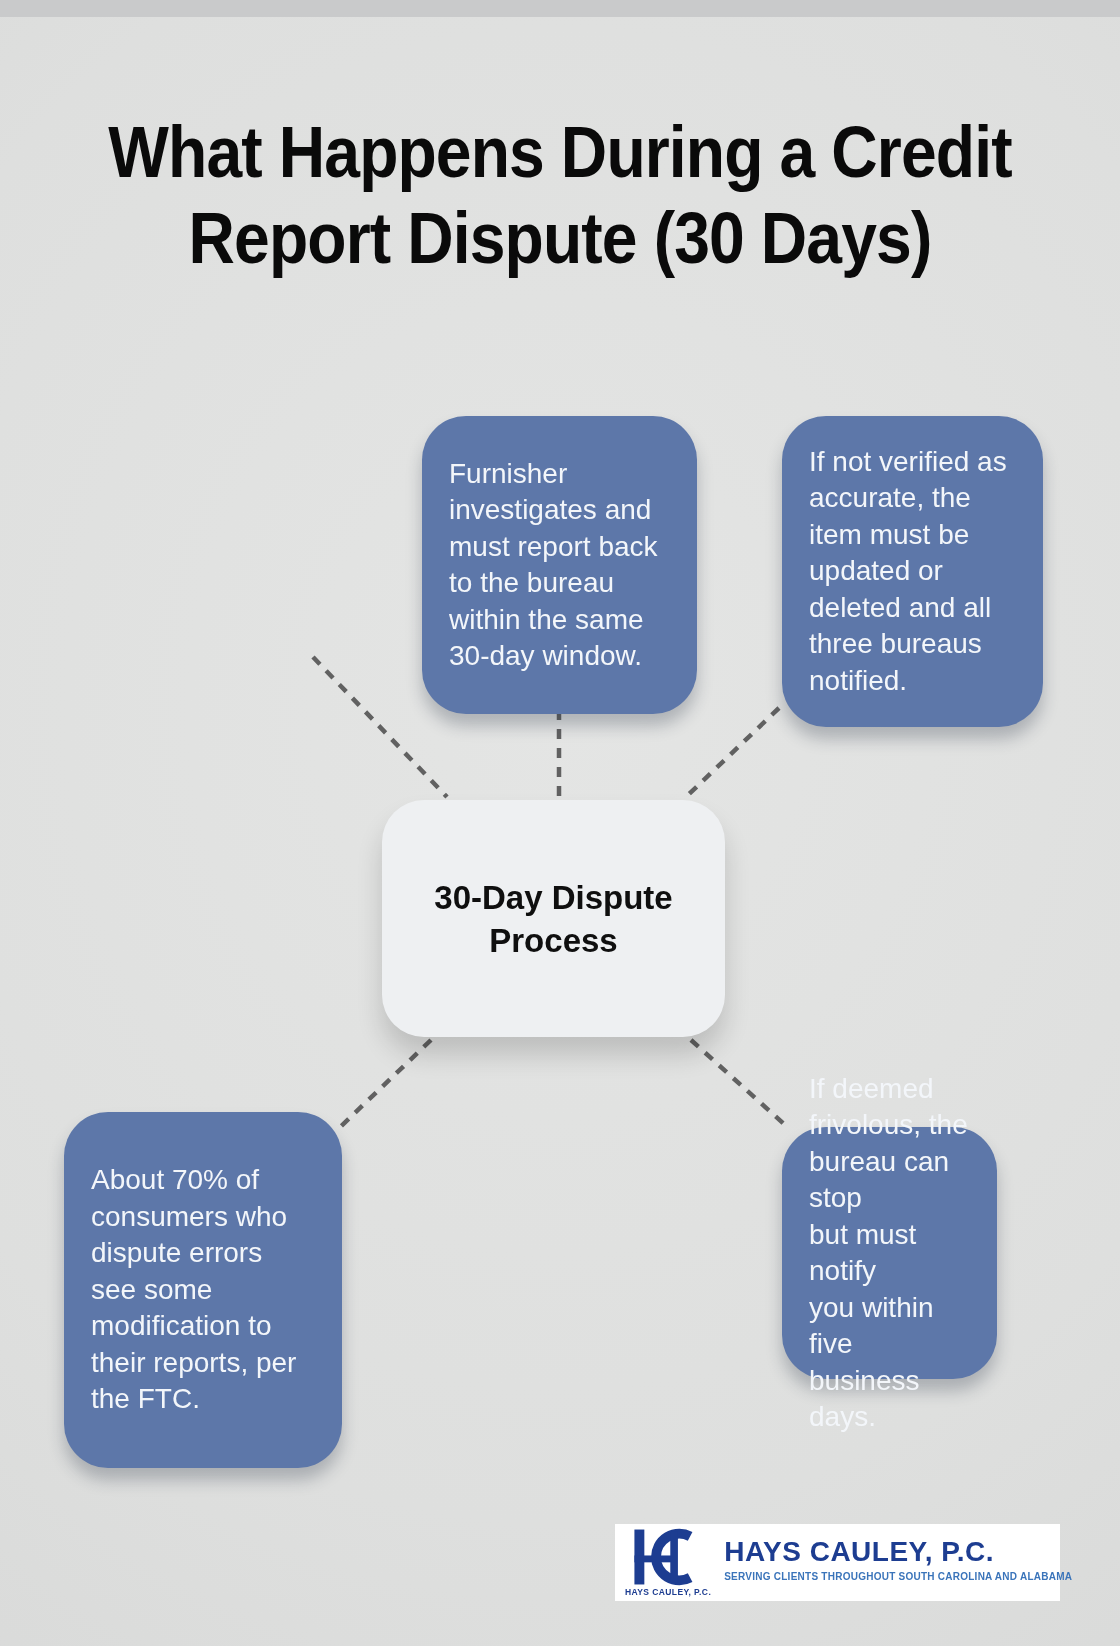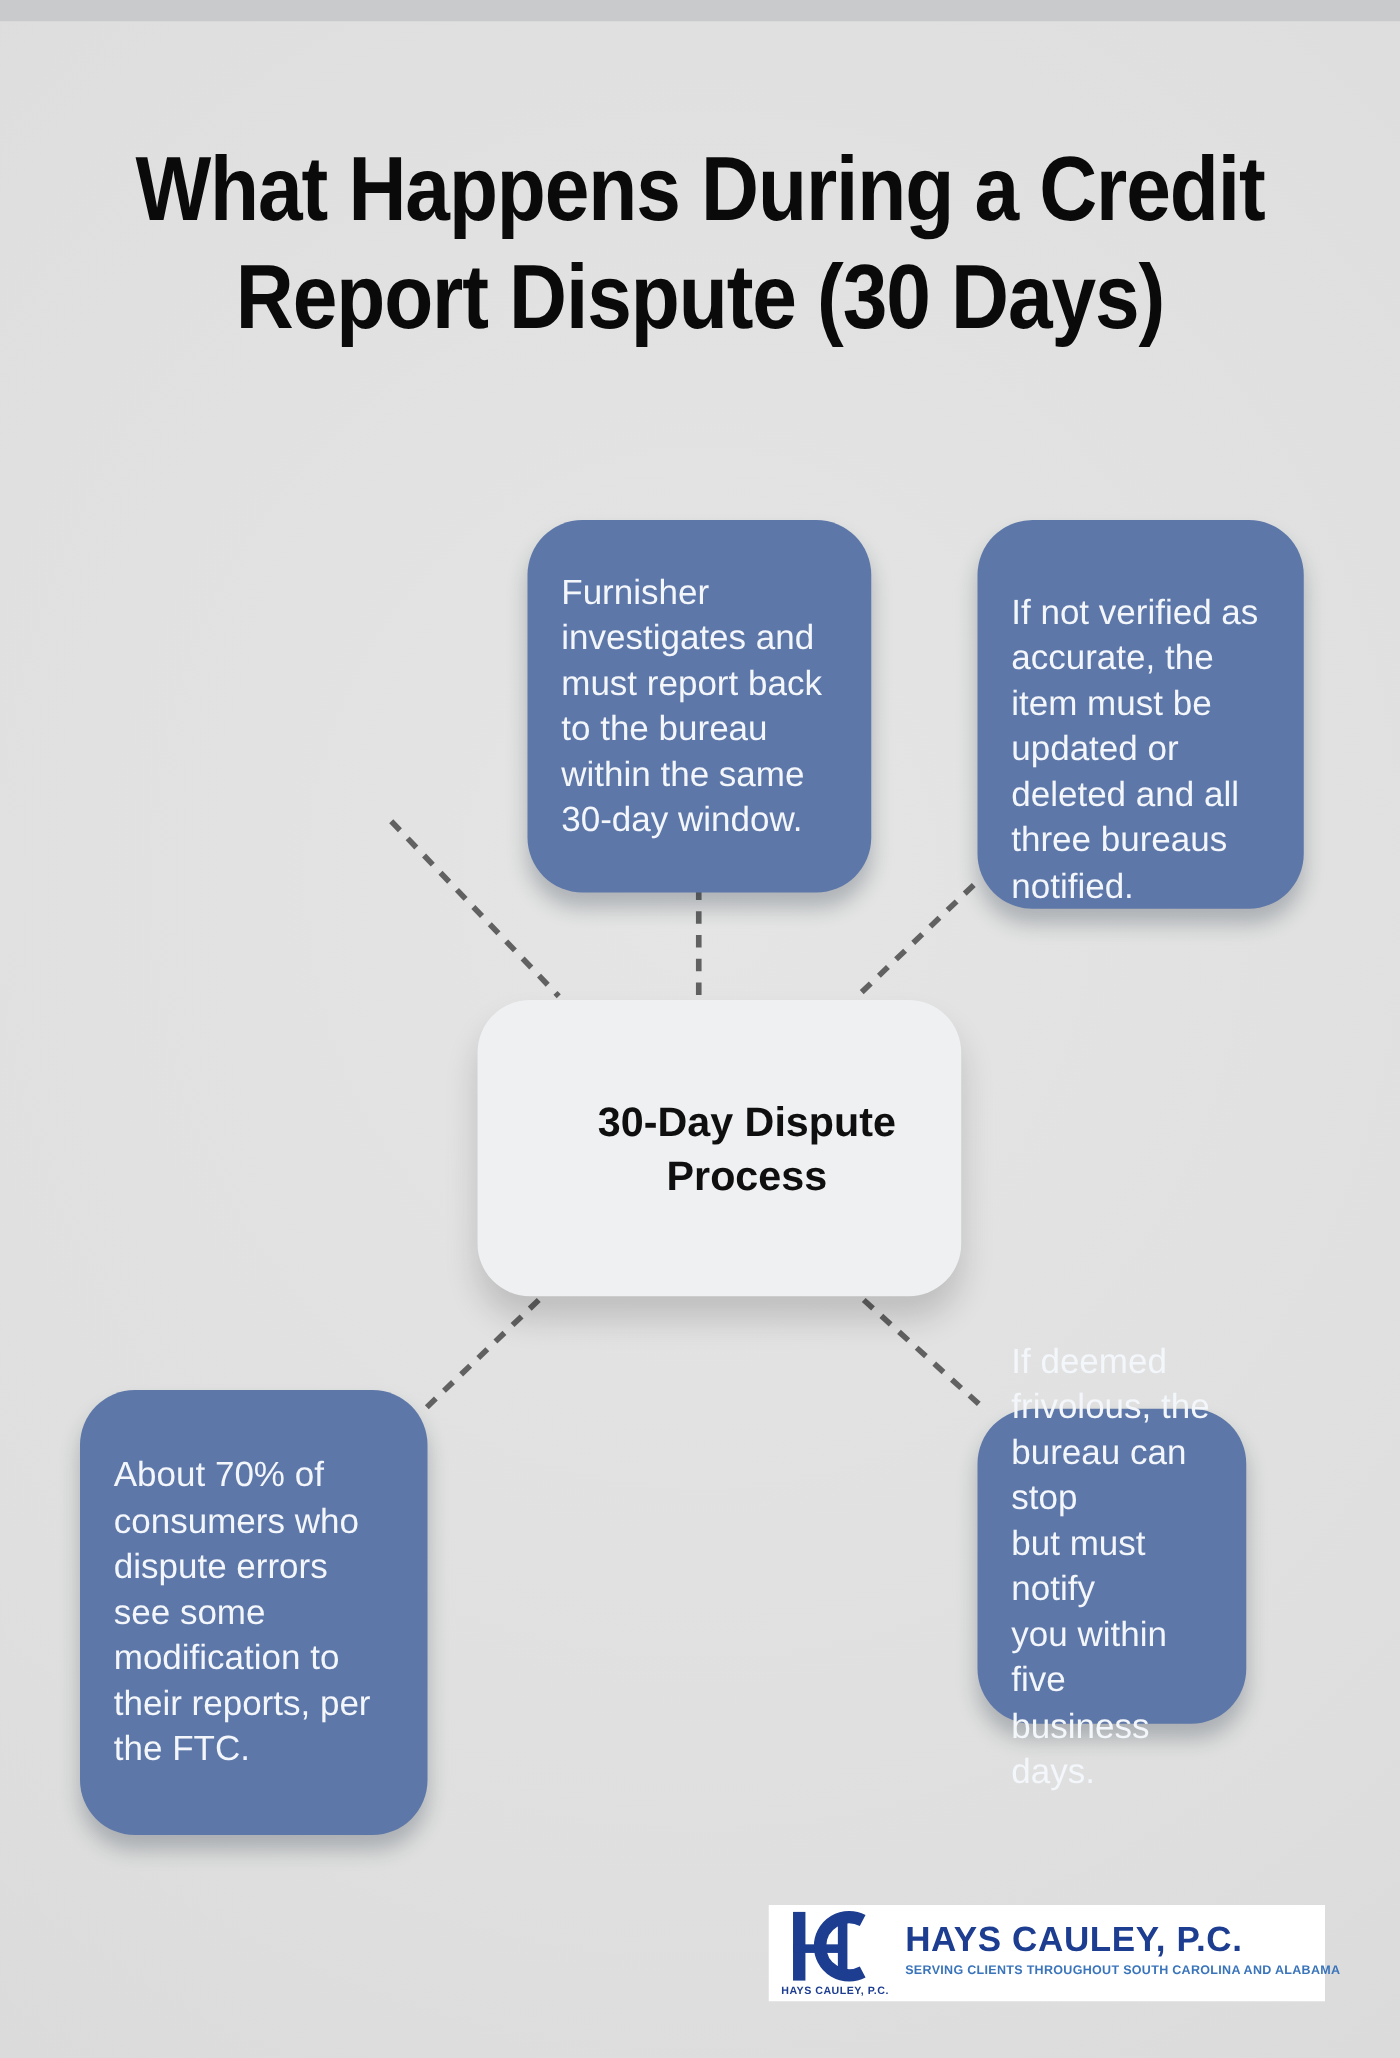--- a/index.html
+++ b/index.html
@@ -24,29 +24,29 @@
     border-radius:44px;
     color:#f3f6fa;
     font-size:28px;line-height:36.5px;
     display:flex;flex-direction:column;justify-content:center;
     padding:0 22px 0 27px;
     box-sizing:border-box;
     box-shadow:0 12px 16px rgba(40,50,70,0.28);
   }
   .node-top-left   {left:61px;  top:399px;  width:279px; height:238px;}
   .node-top-middle {left:422px; top:399px;  width:275px; height:298px;}
-  .node-top-right  {left:782px; top:399px;  width:261px; height:311px;justify-content:flex-end;}
+  .node-top-right  {left:782px; top:399px;  width:261px; height:311px;}
   .node-bottom-left {left:64px; top:1095px; width:278px; height:356px;}
   .node-bottom-right{left:782px;top:1110px; width:215px; height:252px;}
   .center-node{
     position:absolute;left:382px;top:783px;width:343px;height:237px;
     background:#eef0f2;border-radius:42px;
     box-shadow:0 18px 26px rgba(0,0,0,0.16);
     display:flex;align-items:center;justify-content:center;text-align:center;
-    font-size:33px;font-weight:700;line-height:43px;color:#0f0f0f;padding-left:44px;
+    font-size:33px;font-weight:700;line-height:43px;color:#0f0f0f;
   }
   .connectors{position:absolute;left:0;top:0;width:1120px;height:1646px;}
   .connectors line{stroke:#616161;stroke-width:4.5;stroke-dasharray:10 9;}
   .logo{
     position:absolute;left:615px;top:1507px;width:445px;height:77px;
     background:#ffffff;
     display:flex;align-items:center;
     box-sizing:border-box;padding:4px 6px 4px 10px;
   }
   .logo-mark{display:flex;flex-direction:column;align-items:center;margin-right:13px;}

